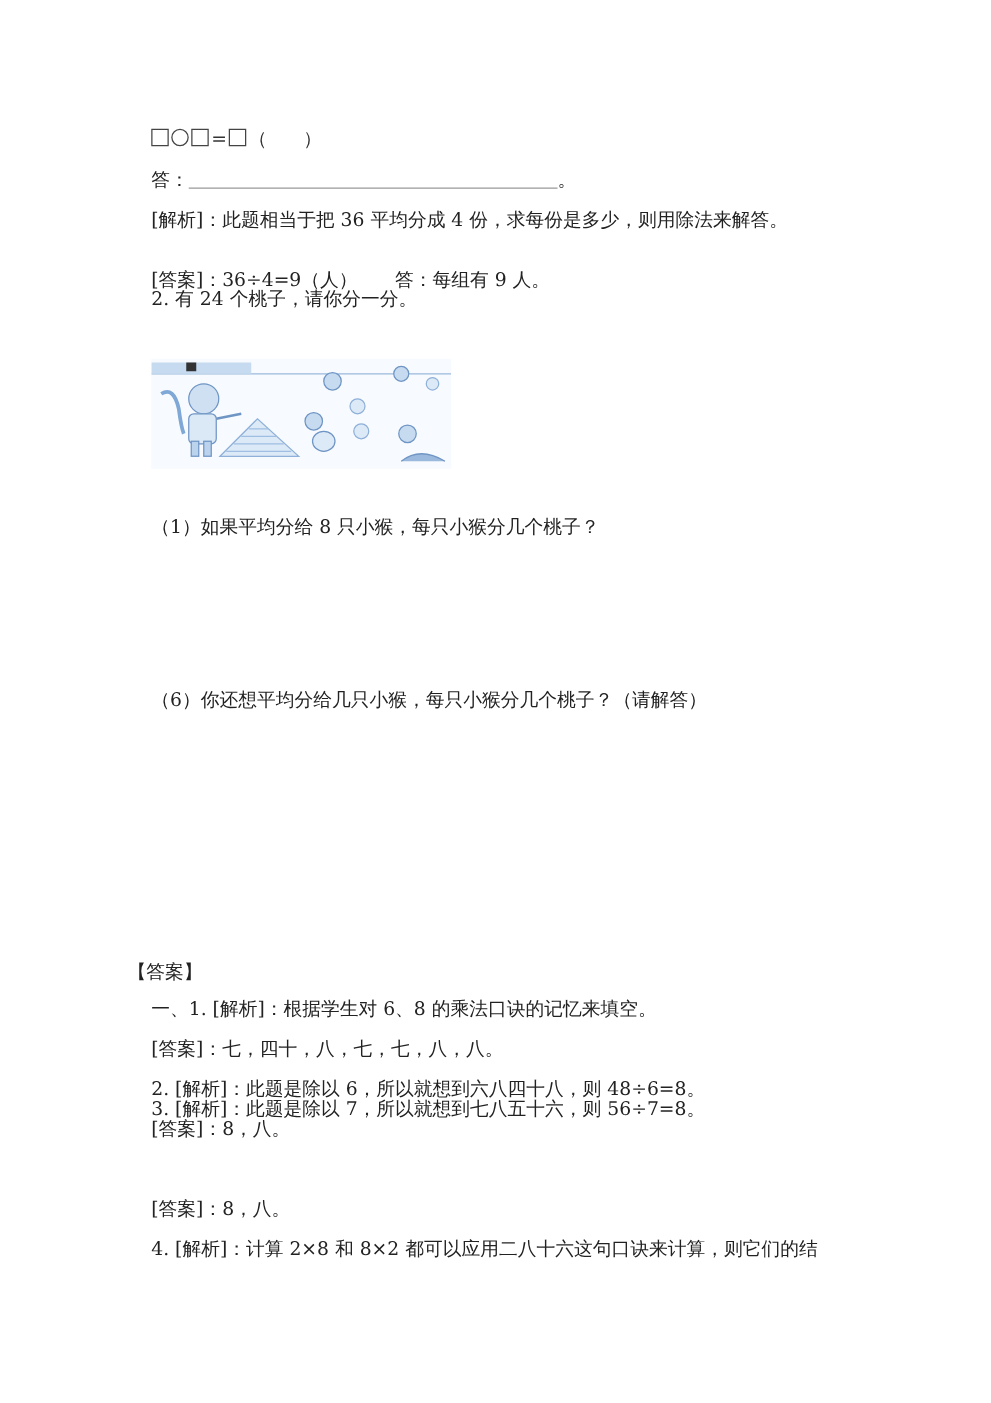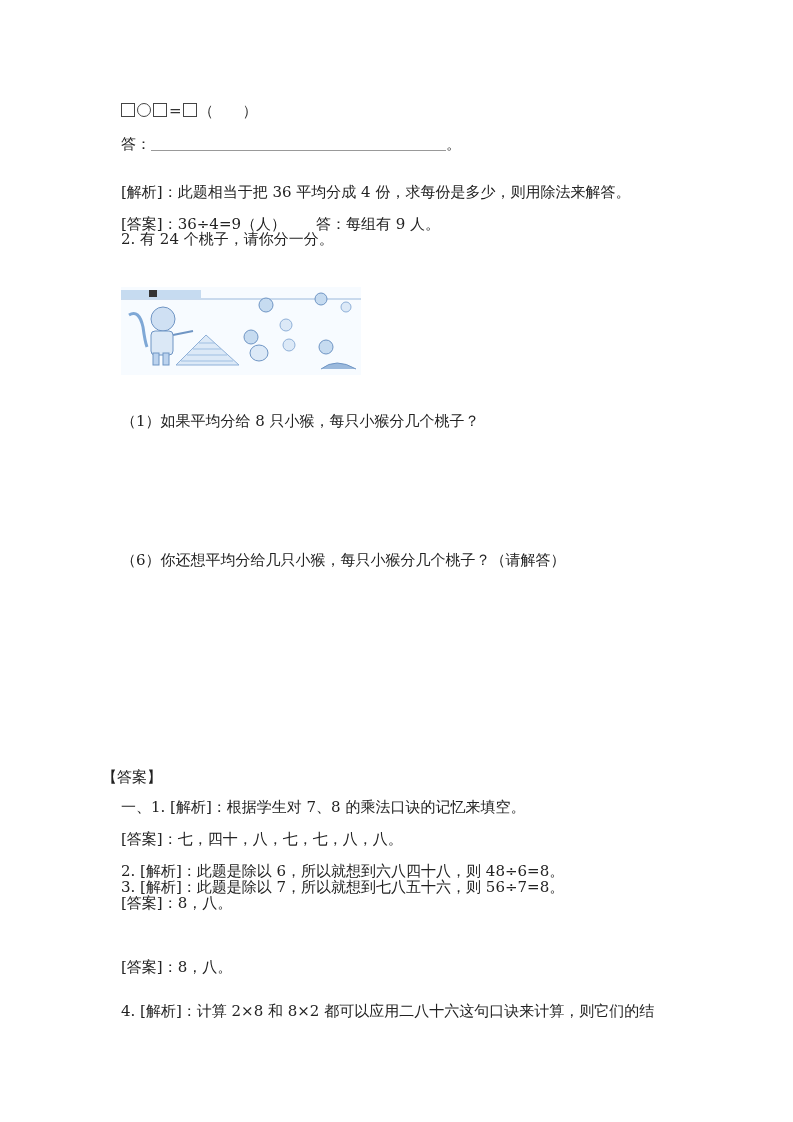--- a/index.html
+++ b/index.html
@@ -17,21 +17,21 @@
 <body>
 
 <div class="line shapes" style="top:101px;">
   <span class="shape-box"></span><span class="shape-circle"></span><span class="shape-box"></span><span>=</span><span class="shape-box"></span><span>（</span><span style="display:inline-block;width:28px;"></span><span>）</span>
 </div>
 
 <div class="line" style="top:134px;">
   <span>答：</span><span class="blank-line"></span><span>。</span>
 </div>
 
-<div class="line" style="top:182px;">[解析]：此题相当于把 36 平均分成 4 份，求每份是多少，则用除法来解答。</div>
+<div class="line" style="top:166px;">[解析]：此题相当于把 36 平均分成 4 份，求每份是多少，则用除法来解答。</div>
 <div class="line" style="top:214px;">[答案]：36÷4=9（人）　　答：每组有 9 人。</div>
 <div class="line" style="top:229px;">2. 有 24 个桃子，请你分一分。</div>
 
 <div class="illus">
   <svg width="240" height="88" viewBox="0 0 240 88">
     <line x1="0" y1="12" x2="240" y2="12" stroke="#9bb9dc" stroke-width="1"></line>
     <rect x="0" y="3" width="80" height="9" fill="#c6dbf0"></rect>
     <rect x="28" y="3" width="8" height="7" fill="#333"></rect>
 
     <path d="M8 28 Q18 22 22 40 Q24 55 26 60" stroke="#7fa8d6" stroke-width="3" fill="none"></path>
@@ -53,19 +53,19 @@
     <circle cx="168" cy="58" r="6" fill="#dce9f7" stroke="#8fb0d8"></circle>
     <circle cx="205" cy="60" r="7" fill="#c6dbf0" stroke="#6f95c4"></circle>
     <path d="M200 82 Q215 70 235 82" fill="#9bb9dc" stroke="#6f95c4"></path>
   </svg>
 </div>
 
 <div class="line" style="top:411px;">（1）如果平均分给 8 只小猴，每只小猴分几个桃子？</div>
 <div class="line" style="top:550px;">（6）你还想平均分给几只小猴，每只小猴分几个桃子？（请解答）</div>
 
 <div class="line" style="top:767px; left:102px;">【答案】</div>
-<div class="line" style="top:797px;">一、1. [解析]：根据学生对 7、8 的乘法口诀的记忆来填空。</div>
+<div class="line" style="top:797px;">一、1. [解析]：根据学生对 6、8 的乘法口诀的记忆来填空。</div>
 <div class="line" style="top:829px;">[答案]：七，四十，八，七，七，八，八。</div>
 <div class="line" style="top:861px;text-align:right;">2. [解析]：此题是除以 6，所以就想到六八四十八，则 48÷6=8。</div>
 <div class="line" style="top:893px;">[答案]：8，八。</div>
 <div class="line" style="top:877px;">3. [解析]：此题是除以 7，所以就想到七八五十六，则 56÷7=8。</div>
 <div class="line" style="top:957px;">[答案]：8，八。</div>
-<div class="line" style="top:989px;margin-top:12px;">4. [解析]：计算 2×8 和 8×2 都可以应用二八十六这句口诀来计算，则它们的结</div>
+<div class="line" style="top:989px;">4. [解析]：计算 2×8 和 8×2 都可以应用二八十六这句口诀来计算，则它们的结</div>
 
 </body></html>

